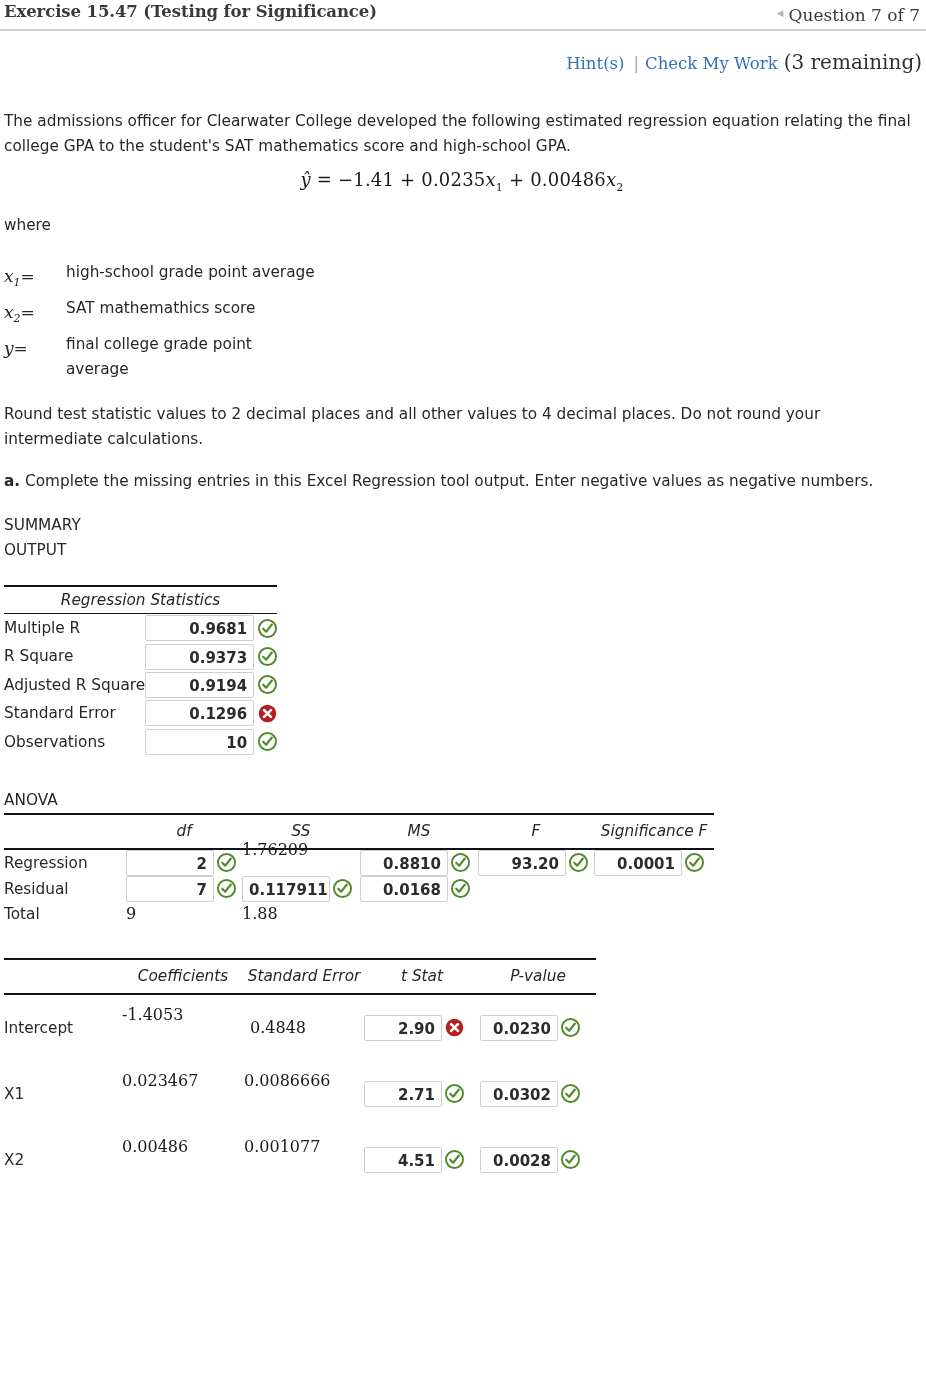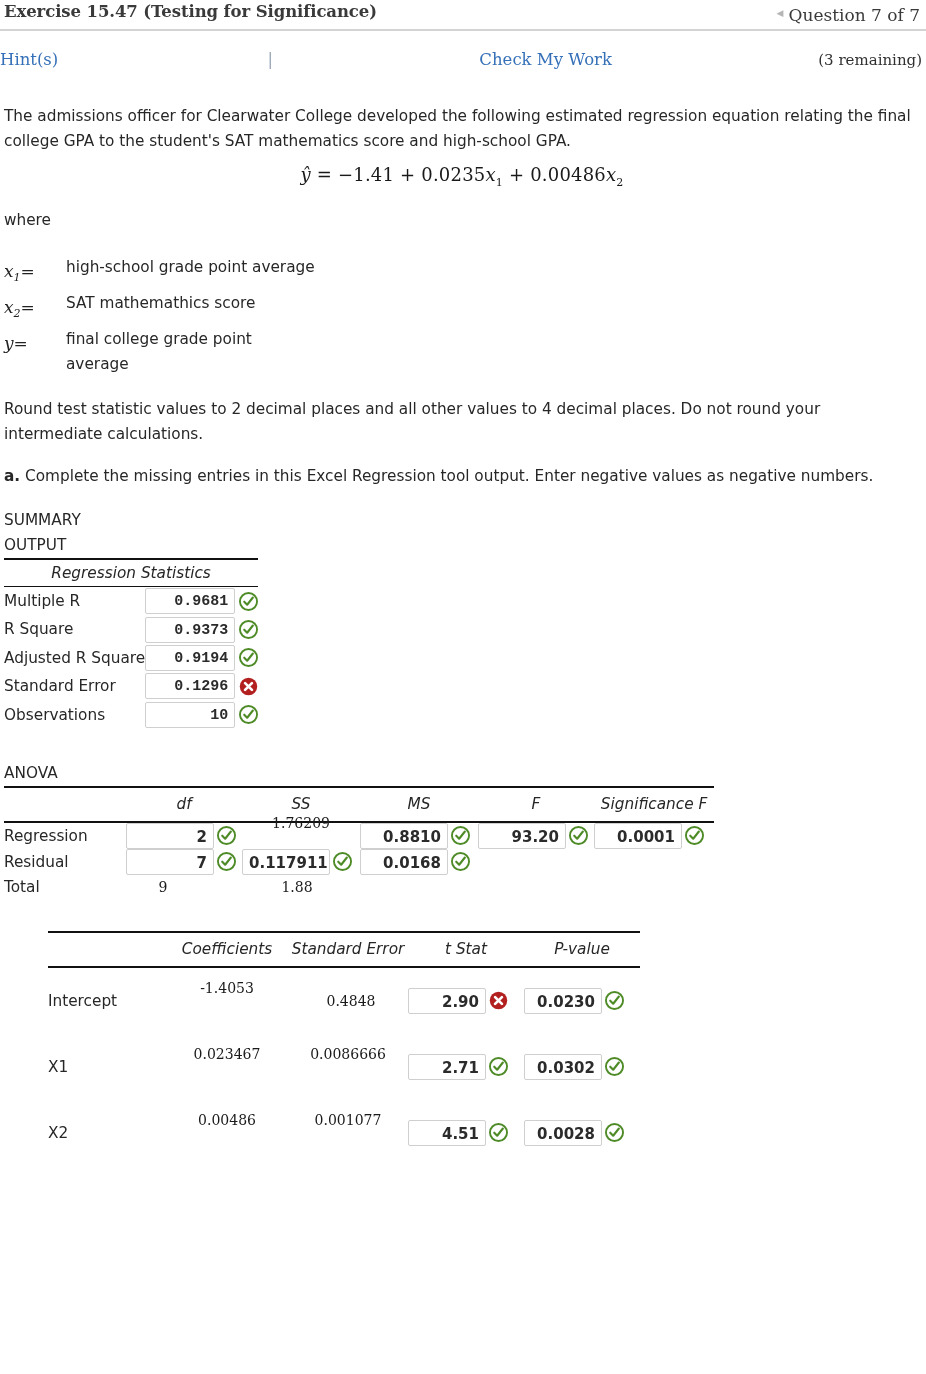--- a/index.html
+++ b/index.html
@@ -46,40 +46,40 @@
     color: #b5b5b5;
     font-size: 9px;
     line-height: 1;
     position: relative;
     top: -1px;
   }
 
   
   .hints-row {
     display: flex;
-    justify-content: space-between;
+    justify-content: flex-end;
     align-items: baseline;
     gap: 0px;
     padding: 19px 4px 0 0;
     font-family: "DejaVu Serif", "Liberation Serif", serif;
     font-size: 16.5px;
   }
   .hint-link, .check-link {
     color: #3570b8;
     cursor: pointer;
   }
   .hint-link { padding-right: 9px; }
   .link-divider {
     color: #9aa7b5;
     padding-right: 6px;
   }
   .remaining {
     color: #303030;
     padding-left: 6px;
-    font-size: 15px;
+    font-size: 20px;
   }
 
   
   .content {
     padding: 0 6px 0 4px;
   }
   .para {
     font-size: 15.3px;
     line-height: 1.62;
     color: #272727;
@@ -138,20 +138,21 @@
 
   
   table {
     border-collapse: collapse;
     font-size: 15.3px;
     color: #272727;
   }
   table td, table th { padding: 0; vertical-align: middle; }
 
   .summary-table {
+    margin-top: 22px;
     width: 242px;
   }
   .summary-table .rule-top td { border-top: 2px solid #111; height: 1px; }
   .regstat-head td {
     text-align: center;
     font-style: italic;
     font-size: 15.3px;
     padding: 3px 0 4px 0;
     border-bottom: 1.5px solid #111;
   }
@@ -184,29 +185,28 @@
     padding: 4px 0 4px 0;
     border-bottom: 2px solid #111;
     vertical-align: top;
     line-height: 1.55;
   }
   .anova-table th.blank { border-bottom: 2px solid #111; }
   .anova-table td.rowlab { padding: 3px 0; white-space: nowrap; }
   .anova-table td.cell { position: relative; }
   .static-num {
     font-family: "DejaVu Serif", "Liberation Serif", serif;
-    font-size: 14px;
+    font-size: 16px;
     color: #1a1a1a;
-    text-align: center;
     display: block;
   }
   .static-num.up { position: relative; top: -13px; }
 
   .coef-wrap { margin-top: 32px; }
-  .coef-table { width: 592px; table-layout: fixed; margin-left: 44px; }
+  .coef-table { width: 592px; table-layout: fixed; }
   .coef-table col.c-label { width: 118px; }
   .coef-table col.c-coef  { width: 122px; }
   .coef-table col.c-se    { width: 120px; }
   .coef-table col.c-t     { width: 116px; }
   .coef-table col.c-p     { width: 116px; }
   .coef-table tr.rule-top td { border-top: 2px solid #111; height: 1px; }
   .coef-table th {
     font-style: italic;
     font-weight: normal;
     text-align: center;
@@ -235,21 +235,21 @@
     font-weight: bold;
     font-size: 15px;
     color: #2b2b2b;
     text-align: right;
     padding: 0 6px;
     box-sizing: border-box;
     overflow: hidden;
     white-space: nowrap;
     box-shadow: 0 0 0 0 transparent;
   }
-  .ansbox.w88  { width: 90px; font-family: Liberation Mono, monospace; }
+  .ansbox.w88  { width: 109px; }
   .ansbox.w86  { width: 88px; }
   .ansbox.w84  { width: 78px; }
 
   
   .mark-icon {
     display: inline-block;
     width: 19px;
     height: 19px;
     vertical-align: middle;
     flex: 0 0 auto;

